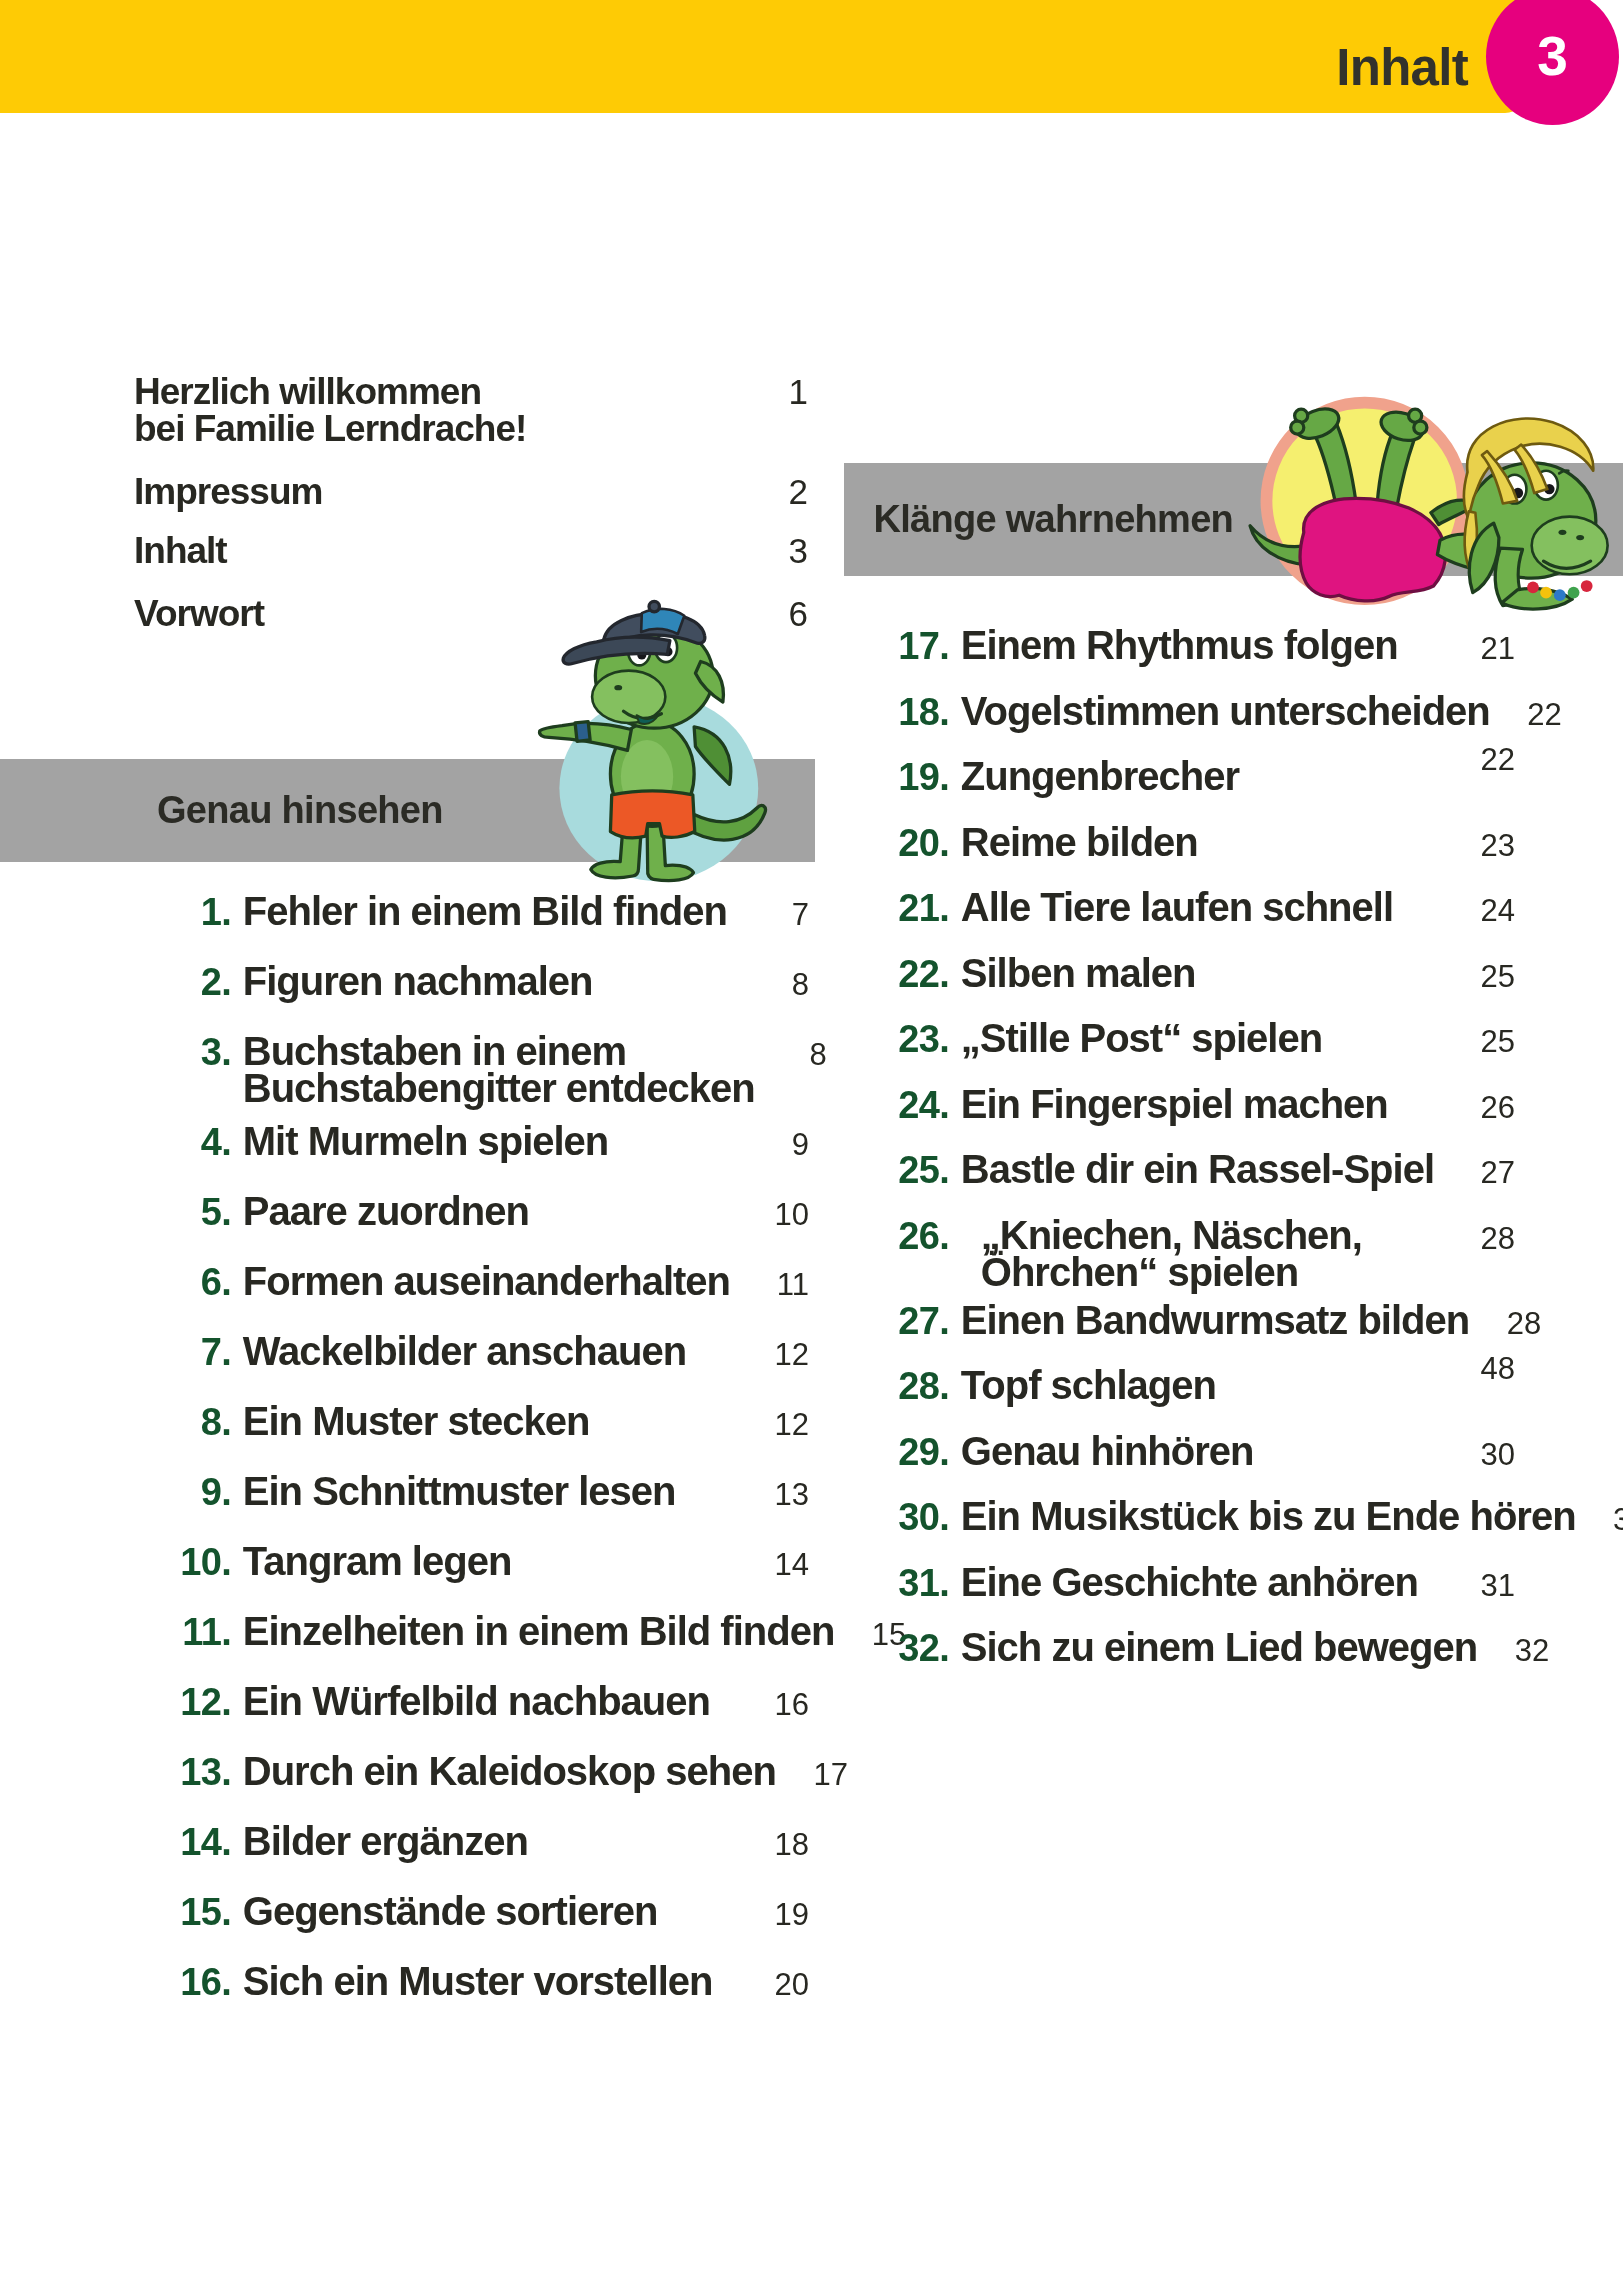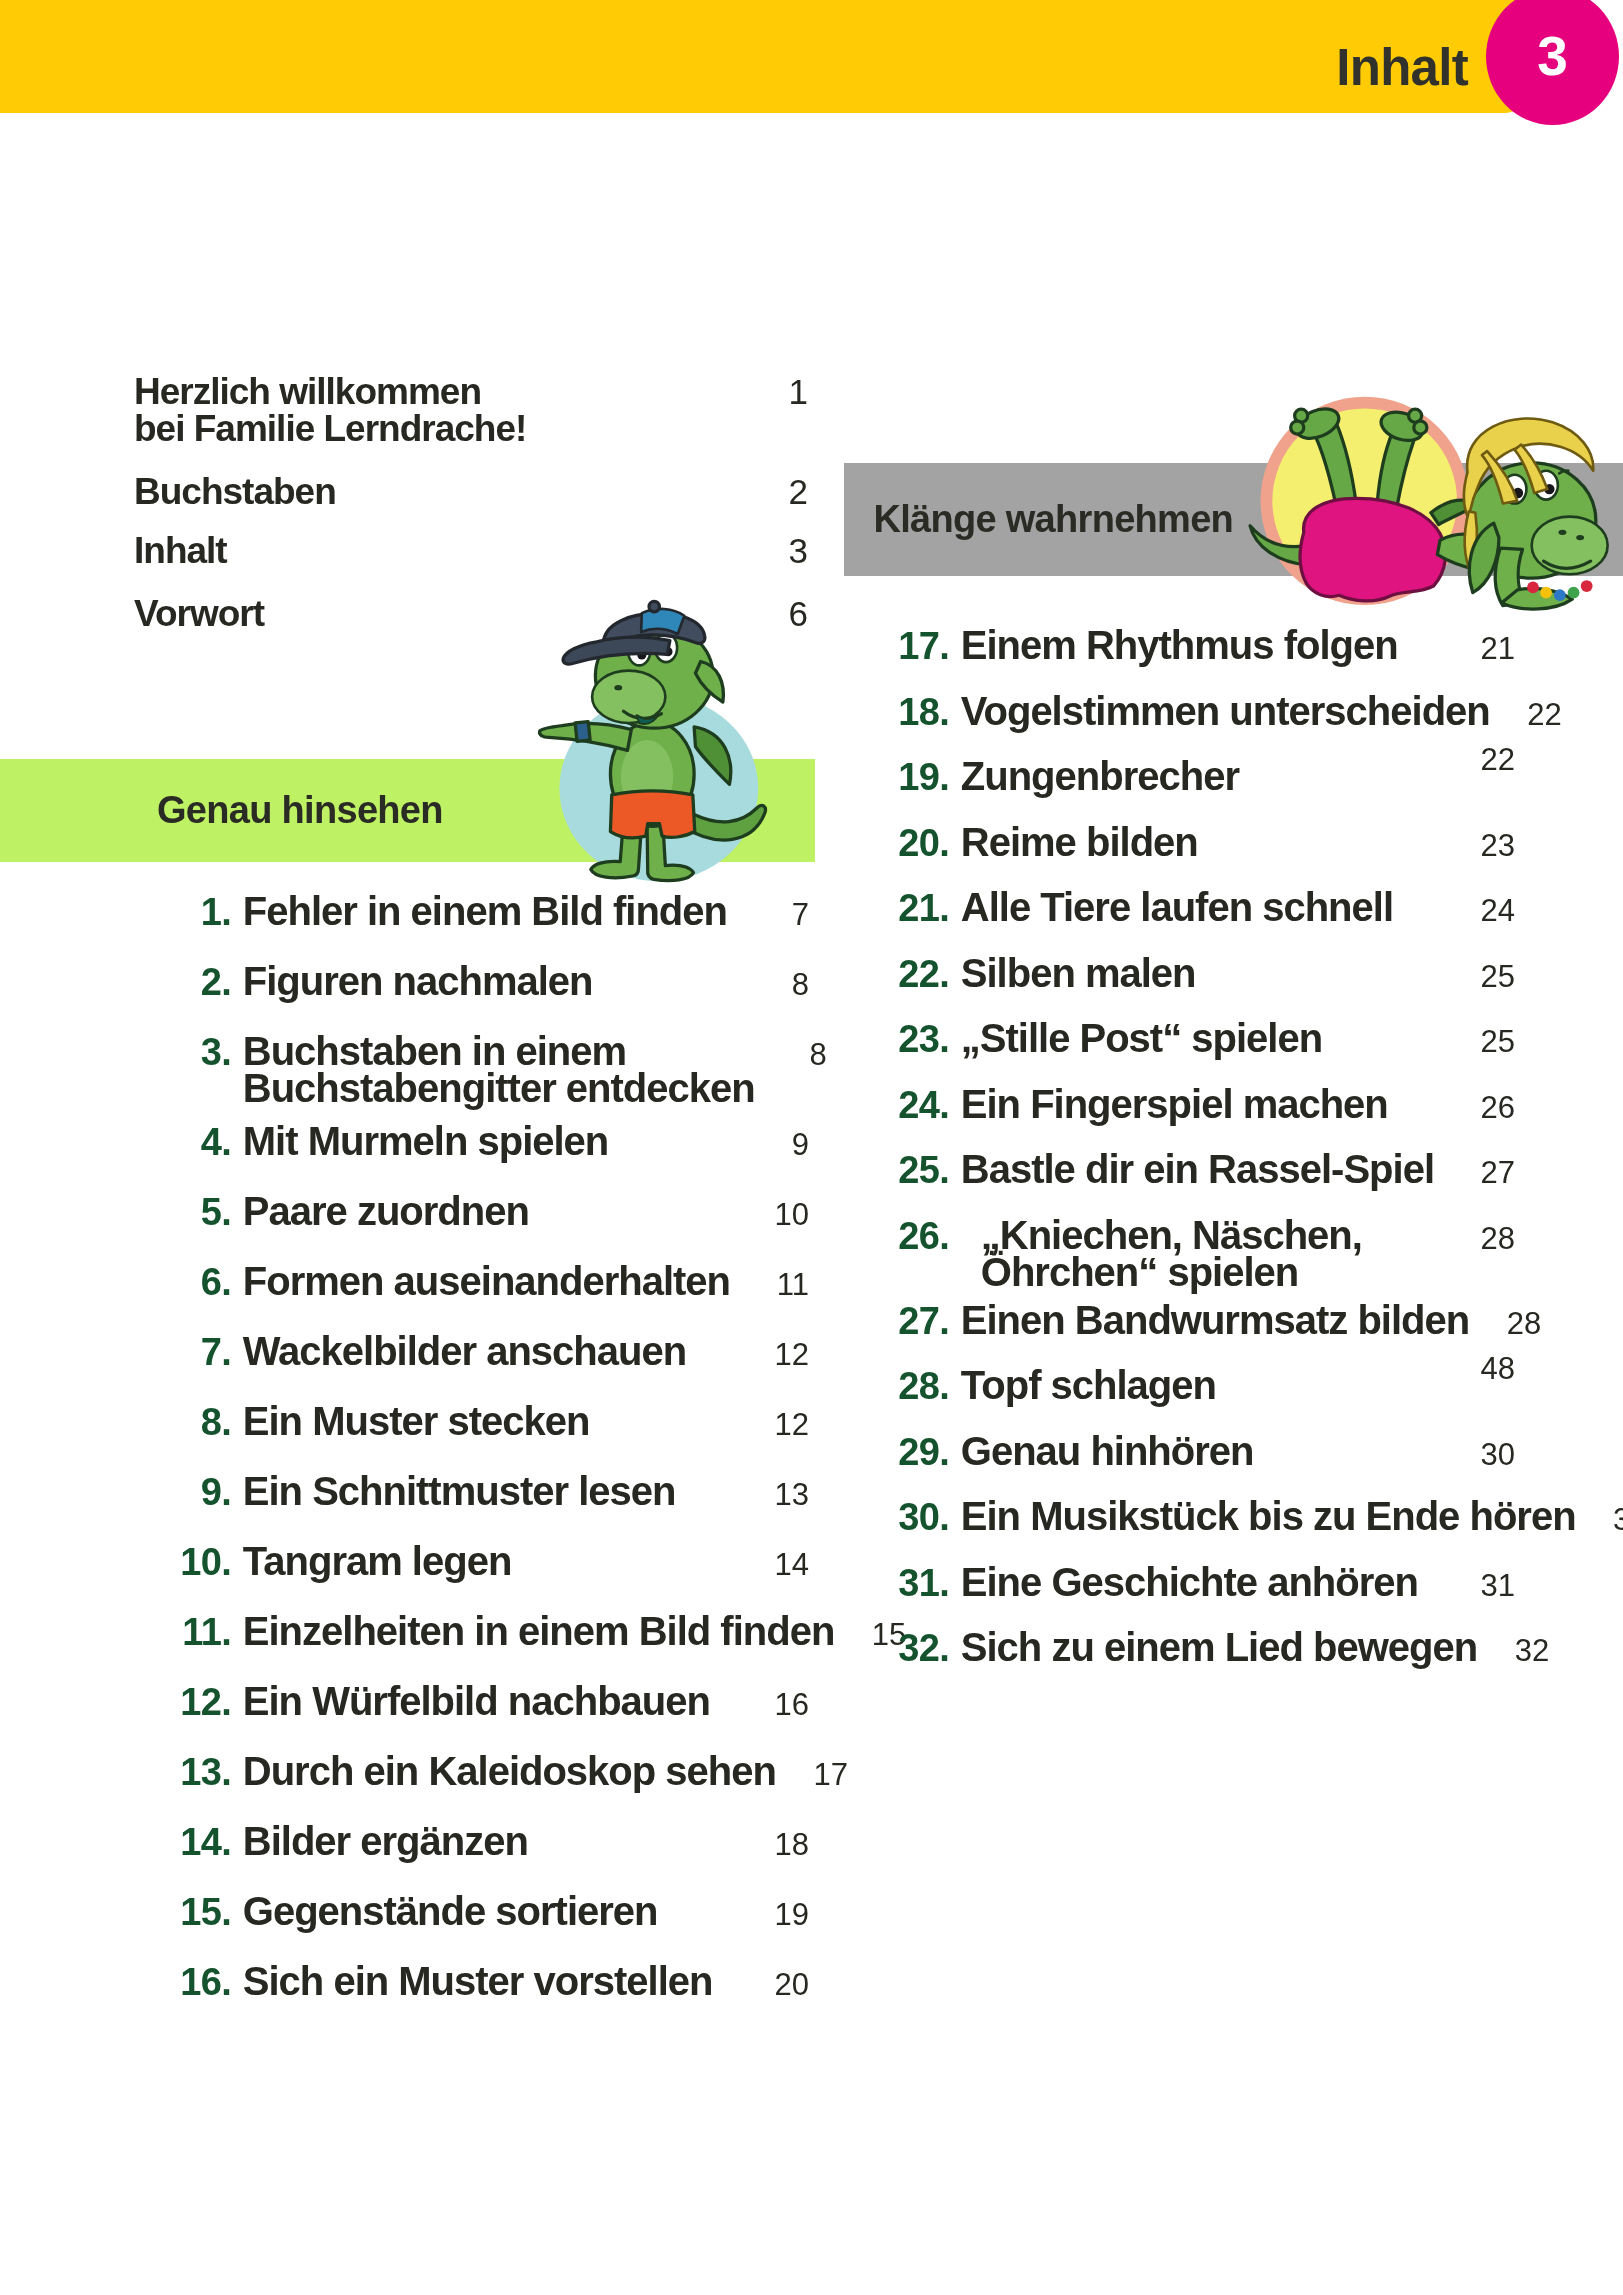--- a/index.html
+++ b/index.html
@@ -10,21 +10,21 @@
   
   .topbar{position:absolute;left:0;top:0;width:1527px;height:113px;background:#FECB05;
           border-bottom-right-radius:22px;z-index:1;}
   .topbar-title{position:absolute;right:59px;top:42px;font-size:51px;font-weight:bold;
                 color:#32322C;letter-spacing:-0.7px;line-height:1;}
   .page-badge{position:absolute;left:1486px;top:-11.8px;width:133px;height:137px;background:#E6007E;
               border-radius:50%;z-index:2;display:flex;align-items:center;justify-content:center;}
   .page-badge span{color:#ffffff;font-size:55px;font-weight:bold;line-height:1;}
   
   .section-bar{position:absolute;z-index:1;display:flex;align-items:center;}
-  .bar-green{left:0;top:759px;width:815px;height:103px;background:#bef264;}
+  .bar-green{left:0;top:759px;width:815px;height:103px;background:#a3a3a3;}
   .bar-green .section-title{margin-left:157px;}
   .bar-orange{left:844px;top:463px;width:779px;height:113px;background:#a3a3a3;}
   .bar-orange .section-title{margin-left:29.4px;}
   .section-title{font-size:38px;font-weight:bold;color:#2B2B25;letter-spacing:-0.7px;white-space:pre;}
   
   #front-matter{position:absolute;left:134px;top:373px;width:674px;z-index:3;}
   .fm-row{display:flex;align-items:baseline;line-height:37px;}
   .fm-row:nth-child(1){margin-bottom:26px;}
   .fm-row:nth-child(2){margin-bottom:22px;}
   .fm-row:nth-child(3){margin-bottom:26px;}
@@ -61,21 +61,21 @@
   </div>
 
   <div id="front-matter">
   <div class="fm-row">
     <span class="fm-title">Herzlich willkommen
 bei Familie Lerndrache!</span>
     <span class="fm-page">1</span>
   </div>
 
   <div class="fm-row">
-    <span class="fm-title">Buchstaben</span>
+    <span class="fm-title">Impressum</span>
     <span class="fm-page">2</span>
   </div>
 
   <div class="fm-row">
     <span class="fm-title">Inhalt</span>
     <span class="fm-page">3</span>
   </div>
 
   <div class="fm-row">
     <span class="fm-title">Vorwort</span>

